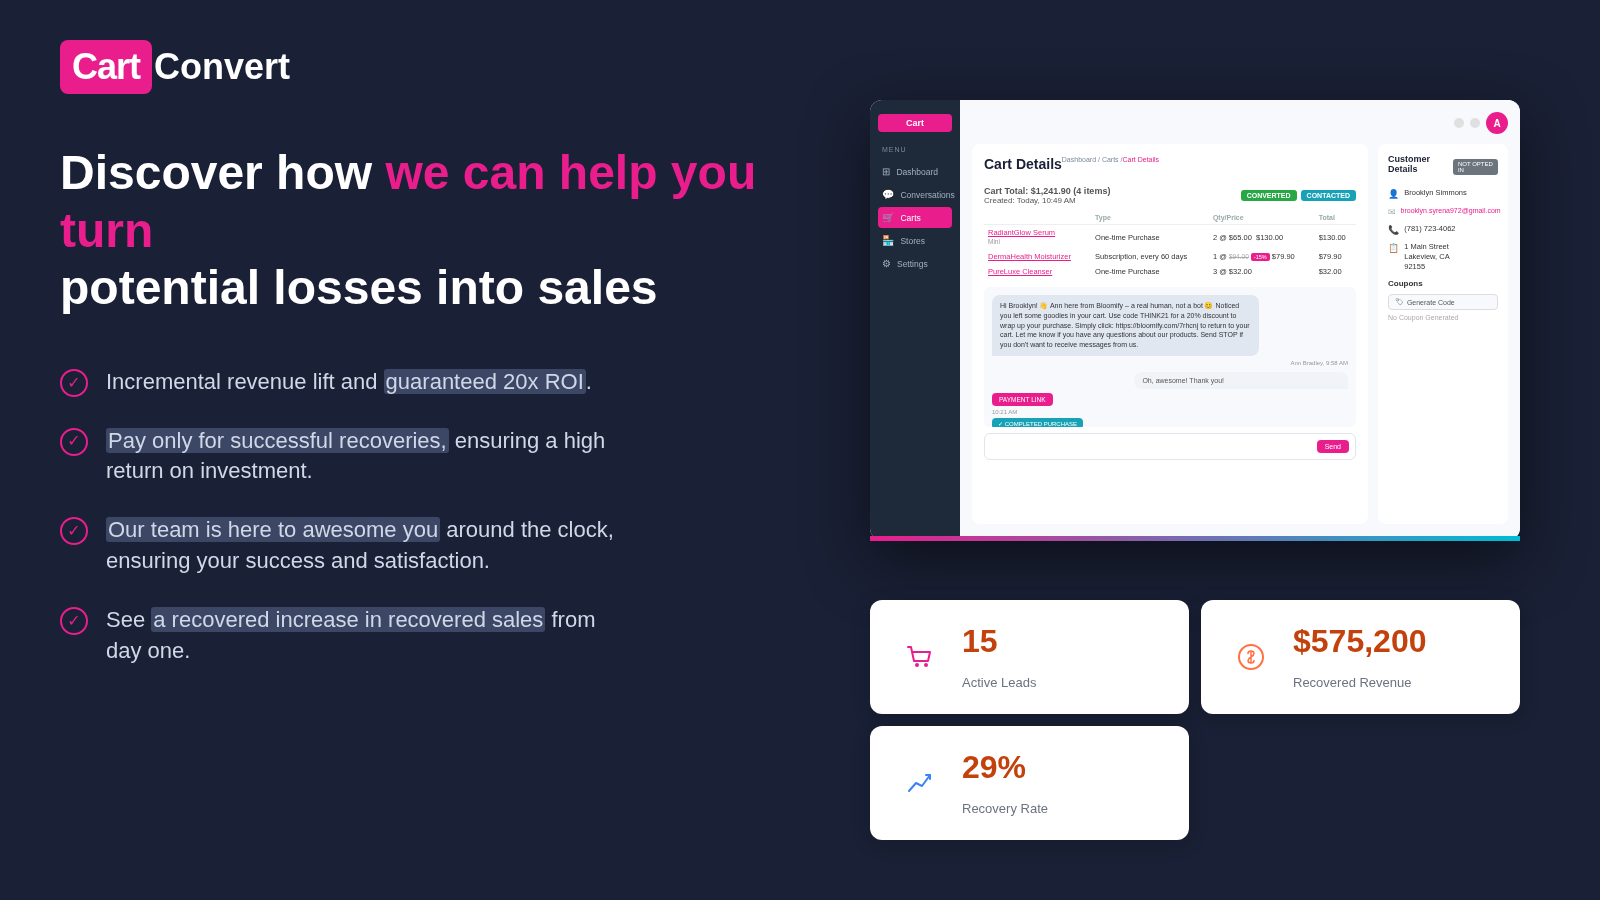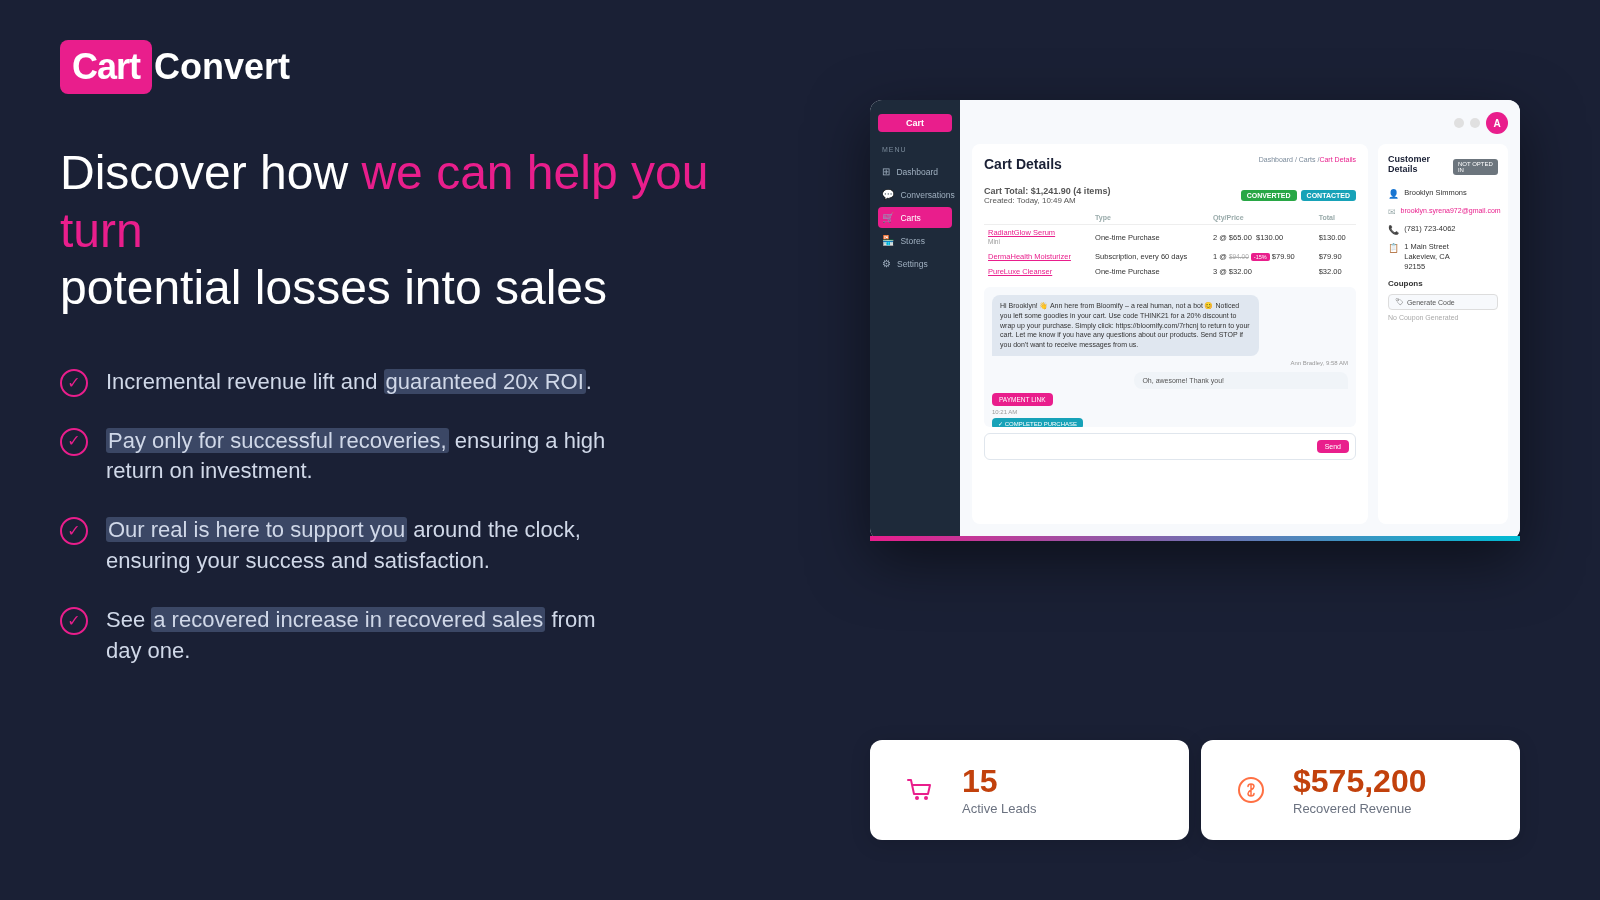--- a/index.html
+++ b/index.html
@@ -39,21 +39,21 @@
     .logo-text-convert {
       font-size: 36px;
       font-weight: 700;
       color: #fff;
       margin-left: 2px;
     }
 
     
     .headline {
       font-size: 48px;
-      font-weight: 400;
+      font-weight: 700;
       line-height: 1.2;
       margin-bottom: 50px;
       color: #fff;
     }
     .headline .pink {
       color: #e91e8c;
     }
 
     
     .bullets {
@@ -436,21 +436,21 @@
 
     .stat-value {
       font-size: 32px;
       font-weight: 700;
       color: #c2410c;
       line-height: 1.1;
     }
     .stat-label {
       font-size: 13px;
       color: #6b7280;
-      margin-top: 2px;
+      margin-top: 16px;
     }
   </style>
 </head>
 <body>
 
 <div class="left-section">
 
   <div class="logo-container">
     <div class="logo-box">Cart</div>
     <span class="logo-text-convert">Convert</span>
@@ -465,21 +465,21 @@
     <li>
       <div class="bullet-icon">✓</div>
       <span>Incremental revenue lift and <span class="highlight-gray">guaranteed 20x ROI</span>.</span>
     </li>
     <li>
       <div class="bullet-icon">✓</div>
       <span><span class="highlight-gray">Pay only for successful recoveries,</span> ensuring a high<br>return on investment.</span>
     </li>
     <li>
       <div class="bullet-icon">✓</div>
-      <span><span class="highlight-gray">Our real is here to support you</span> around the clock,<br>ensuring your success and satisfaction.</span>
+      <span><span class="highlight-gray">Our team is here to awesome you</span> around the clock,<br>ensuring your success and satisfaction.</span>
     </li>
     <li>
       <div class="bullet-icon">✓</div>
       <span>See <span class="highlight-gray">a recovered increase in recovered sales</span> from<br>day one.</span>
     </li>
   </ul>
 </div>
 
 <div class="app-screenshot">
   <div class="app-inner">
@@ -514,21 +514,21 @@
 
       <div class="app-topbar">
         <div class="topbar-dot" style="background:#e0e0e0;"></div>
         <div class="topbar-dot" style="background:#e0e0e0;"></div>
         <div class="topbar-avatar">A</div>
       </div>
 
       <div class="cart-details-area">
 
         <div class="cart-main-panel">
-          <div style="display:flex;justify-content:space-between;align-items:flex-start;margin-bottom:6px;">
+          <div style="display:flex;align-items:flex-start;margin-bottom:6px;">
             <div class="cart-title">Cart Details</div>
             <div class="breadcrumb-bar">
               Dashboard / Carts / <span class="bc-link">Cart Details</span>
             </div>
           </div>
 
           <div class="cart-status-row">
             <div class="cart-total-info">
               <strong>Cart Total: $1,241.90 (4 items)</strong><br>
               <span>Created: Today, 10:49 AM</span>
@@ -652,16 +652,28 @@
         <circle cx="16" cy="16" r="12" stroke="#ff7043" stroke-width="2" fill="none"></circle>
         <path d="M16 10v12M13 12.5c0-1.5 1.3-2.5 3-2.5s3 1 3 2.5c0 3.5-6 3.5-6 7 0 1.5 1.3 2.5 3 2.5s3-1 3-2.5" stroke="#ff7043" stroke-width="1.5" stroke-linecap="round" fill="none"></path>
       </svg>
     </div>
     <div>
       <div class="stat-value">$575,200</div>
       <div class="stat-label">Recovered Revenue</div>
     </div>
   </div>
 
+  <div class="stat-card">
+    <div class="stat-icon-wrap">
+      <svg width="32" height="32" viewBox="0 0 32 32" fill="none">
+        <polyline points="5,24 12,16 18,19 26,8" stroke="#3b82f6" stroke-width="2" stroke-linecap="round" stroke-linejoin="round" fill="none"></polyline>
+        <polyline points="22,8 26,8 26,12" stroke="#3b82f6" stroke-width="2" stroke-linecap="round" stroke-linejoin="round" fill="none"></polyline>
+      </svg>
+    </div>
+    <div>
+      <div class="stat-value">29%</div>
+      <div class="stat-label">Recovery Rate</div>
+    </div>
+  </div>
 
 </div>
 
 <div style="position:absolute;right:80px;top:536px;width:650px;height:5px;background:linear-gradient(90deg,#e91e8c,#00bcd4);"></div>
 
 </body></html>

